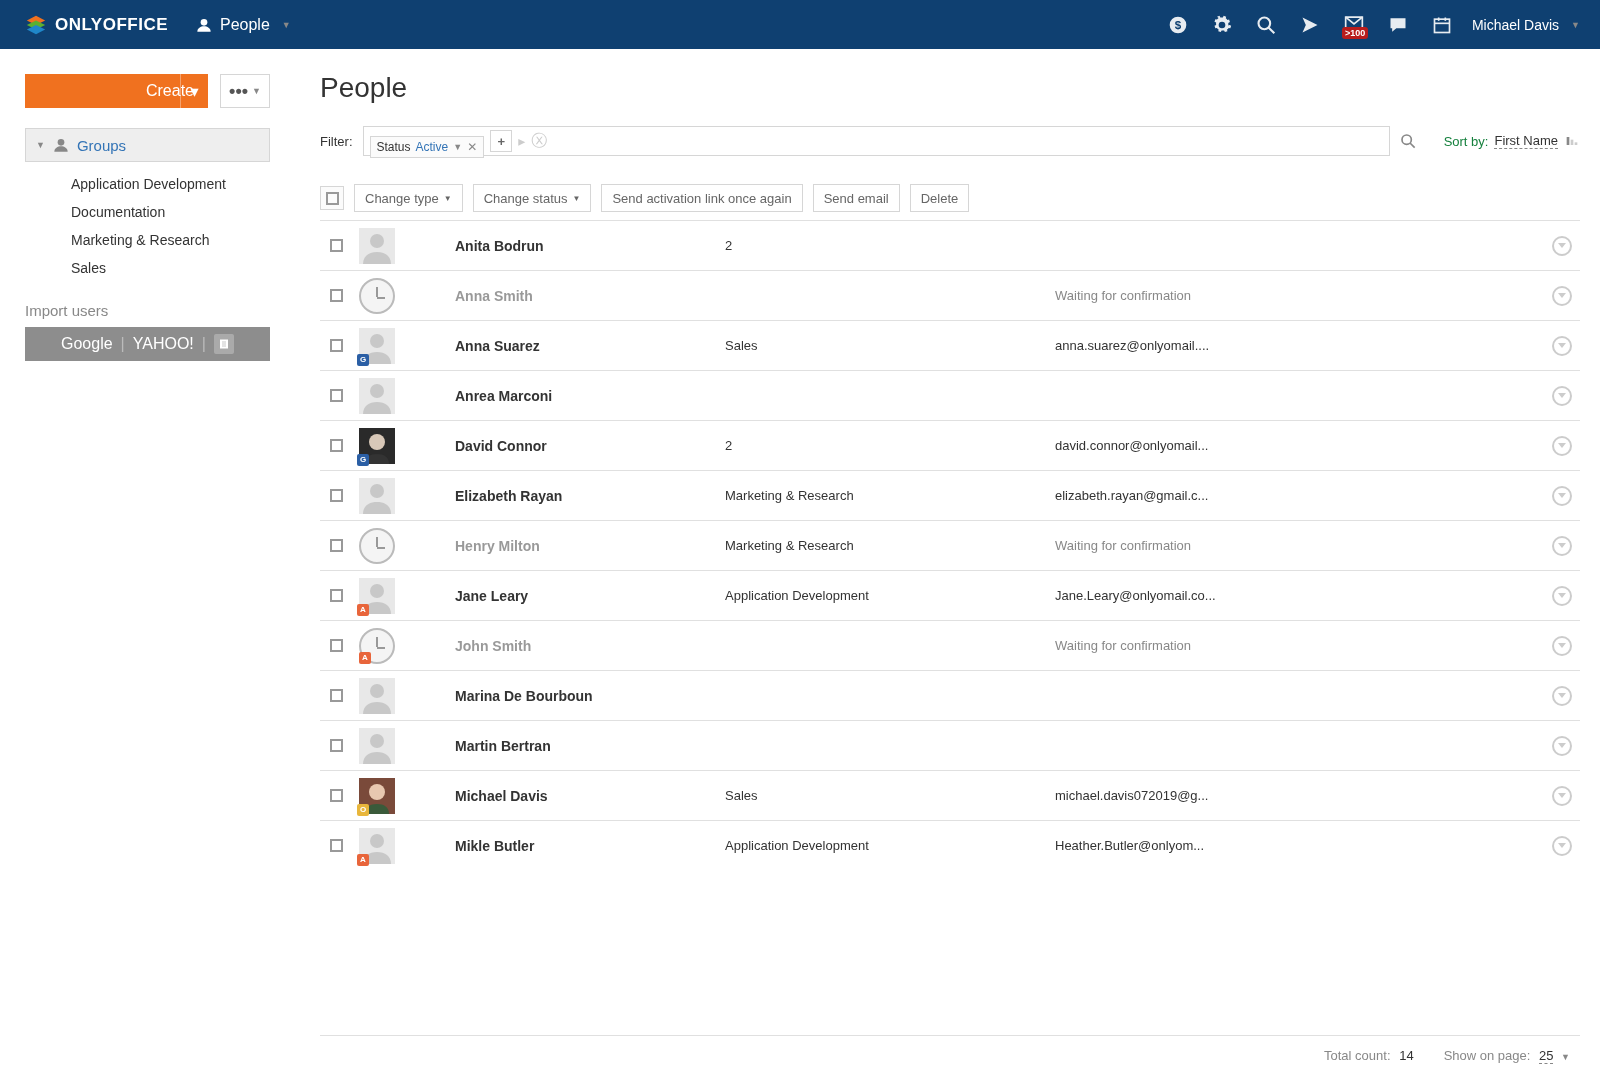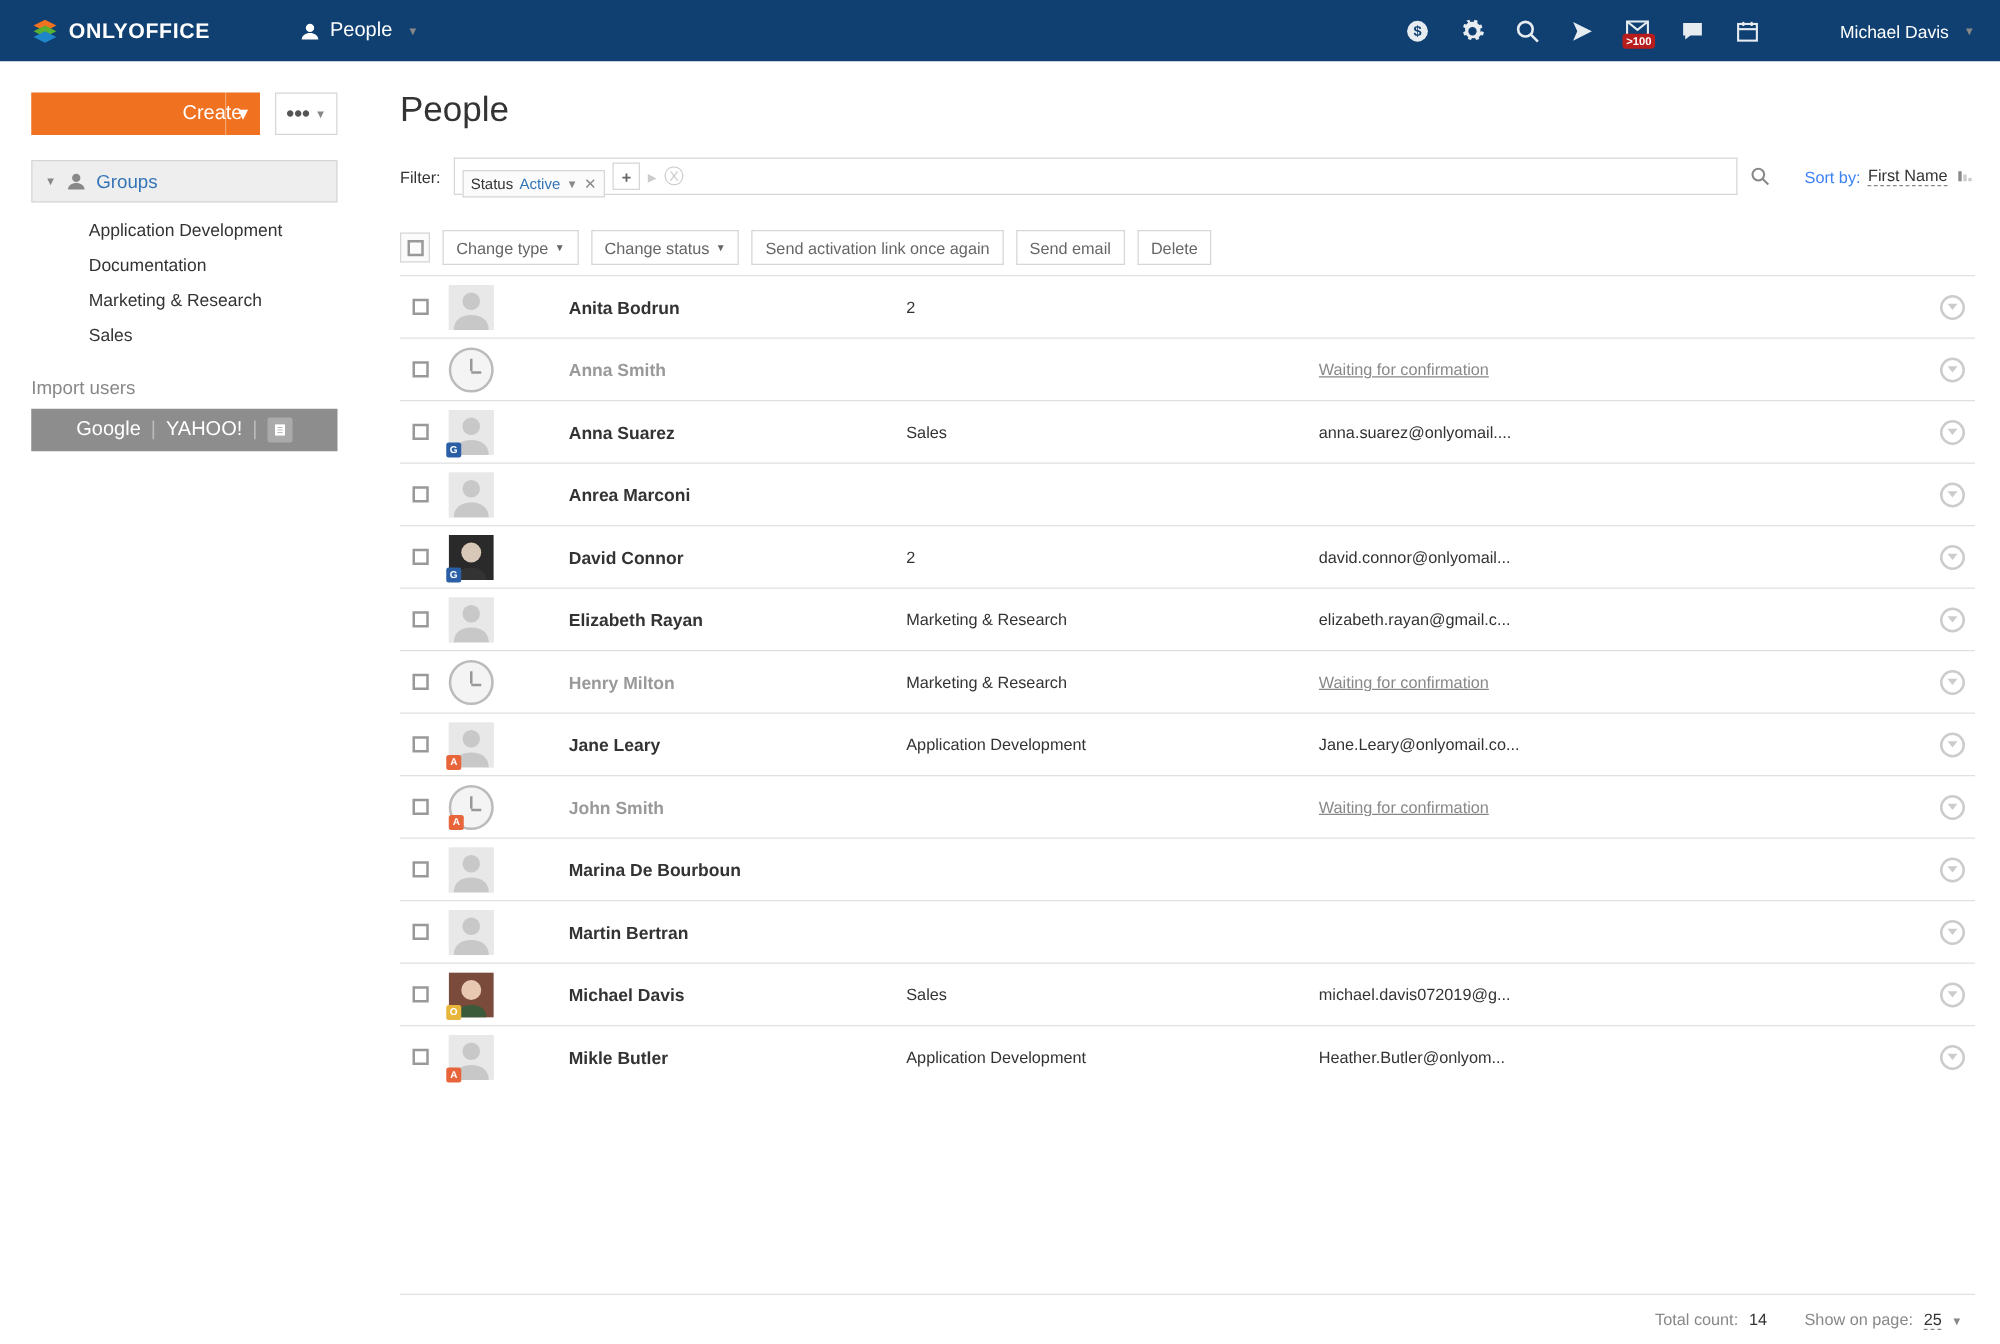--- a/index.html
+++ b/index.html
@@ -7,21 +7,21 @@
     --brand-orange:#f0711f;
     --grey-border:#d6d6d6;
     --grey-text:#888;
     --light-bg:#f8f8f8;
     --row-border:#e0e0e0;
     --link-blue:#3374b6;
   }
   *{box-sizing:border-box;font-family:Arial,Helvetica,sans-serif;}
   html,body{margin:0;padding:0;background:#fff;color:#333;font-size:13px;width:1600px;height:1075px;overflow:hidden;}
   
-  .header{height:49px;background:var(--brand-blue);display:flex;align-items:center;padding:0 20px 0 25px;color:#fff;gap:44px;}
+  .header{height:49px;background:var(--brand-blue);display:flex;align-items:center;padding:0 20px 0 25px;color:#fff;}
   .logo{display:flex;align-items:center;gap:8px;font-weight:bold;font-size:17px;letter-spacing:.5px;}
   .logo-icon{width:22px;height:22px;}
   .module{margin-left:28px;display:flex;align-items:center;gap:8px;font-size:16px;cursor:pointer;}
   .module svg{fill:#fff;}
   .hicons{margin-left:auto;display:flex;align-items:center;gap:24px;}
   .hicon{width:20px;height:20px;fill:#fff;opacity:.9;cursor:pointer;position:relative;}
   .mail-badge{position:absolute;top:14px;left:-2px;background:#b91c1c;color:#fff;font-size:9px;font-weight:bold;padding:1px 3px;border-radius:3px;}
   .user{margin-left:20px;display:flex;align-items:center;gap:8px;cursor:pointer;font-size:14px;}
   
   .body{display:flex;height:calc(100% - 49px);}
@@ -46,21 +46,21 @@
   .chip{height:22px;border:1px solid var(--grey-border);background:#fbfbfb;display:flex;align-items:center;padding:0 6px;font-size:12px;gap:5px;margin-top:11px;}
   .chip .val{color:var(--link-blue);}
   .chip .caret{font-size:9px;color:#888;}
   .chip .x{color:#888;cursor:pointer;font-size:12px;}
   .add-chip{width:22px;height:22px;border:1px solid var(--grey-border);display:flex;align-items:center;justify-content:center;color:#666;cursor:pointer;font-weight:bold;}
   .filter-arrow{color:#ccc;font-size:14px;}
   .filter-input{border:none;outline:none;flex:1;font-size:14px;color:#333;}
   .filter-clear{color:#ccc;cursor:pointer;font-size:16px;margin-right:2px;}
   .search-ic,.sort-ic{width:16px;height:16px;fill:#888;cursor:pointer;}
   .sort{display:flex;align-items:center;gap:6px;margin-left:18px;}
-  .sort .lbl{color:#3b82f6;}
+  .sort .lbl{color:#15803d;}
   .sort .val{color:#333;border-bottom:1px dashed #888;cursor:pointer;}
   
   .bulk{margin-top:28px;display:flex;align-items:center;gap:10px;}
   .chkall{width:24px;height:24px;border:1px solid var(--grey-border);display:flex;align-items:center;justify-content:center;background:#fbfbfb;}
   .chkall .box{width:13px;height:13px;border:2px solid #999;}
   .bulk-btn{height:28px;padding:0 10px;border:1px solid var(--grey-border);background:#fff;color:#666;font-size:13px;display:flex;align-items:center;gap:5px;cursor:pointer;}
   
   .table{margin-top:8px;flex:1;overflow:hidden;}
   .row{display:flex;align-items:center;height:50px;border-top:1px solid var(--row-border);padding:0 8px 0 10px;}
   .row.pending .name{color:#999;}
@@ -70,21 +70,21 @@
   .avatar.clock{border-radius:50%;border:2px solid #bbb;background:#f4f4f4;}
   .avatar.clock::after{content:"";position:absolute;width:2px;height:10px;background:#999;top:7px;left:50%;transform-origin:bottom;transform:translateX(-50%);}
   .avatar.clock::before{content:"";position:absolute;width:8px;height:2px;background:#999;top:17px;left:50%;}
   .badge{position:absolute;bottom:-2px;left:-2px;width:12px;height:12px;border-radius:2px;color:#fff;font-size:8px;display:flex;align-items:center;justify-content:center;font-weight:bold;}
   .badge.g{background:#2b5fa5;}
   .badge.a{background:#e8653b;}
   .badge.o{background:#e8b63b;}
   .name{width:270px;font-weight:bold;font-size:14px;color:#333;cursor:pointer;margin-left:44px;}
   .dept{width:330px;color:#333;}
   .email{flex:1;color:#333;overflow:hidden;text-overflow:ellipsis;white-space:nowrap;}
-  .email.pending{color:#888;text-decoration:underline;}
+  .email.pending{color:#888;}
   .row-menu{width:20px;height:20px;border:2px solid #ccc;border-radius:50%;display:flex;align-items:center;justify-content:center;cursor:pointer;margin-left:10px;}
   .row-menu::after{content:"";border-left:4px solid transparent;border-right:4px solid transparent;border-top:5px solid #ccc;}
   
   .footer{height:40px;display:flex;align-items:center;justify-content:flex-end;gap:30px;color:#888;padding-right:10px;border-top:1px solid var(--row-border);}
   .footer .val{color:#333;margin-left:5px;}
   .footer .sel{border-bottom:1px dashed #888;cursor:pointer;}
   .caret-sm{font-size:9px;color:#888;margin-left:4px;}
 </style>
 </head>
 <body>

